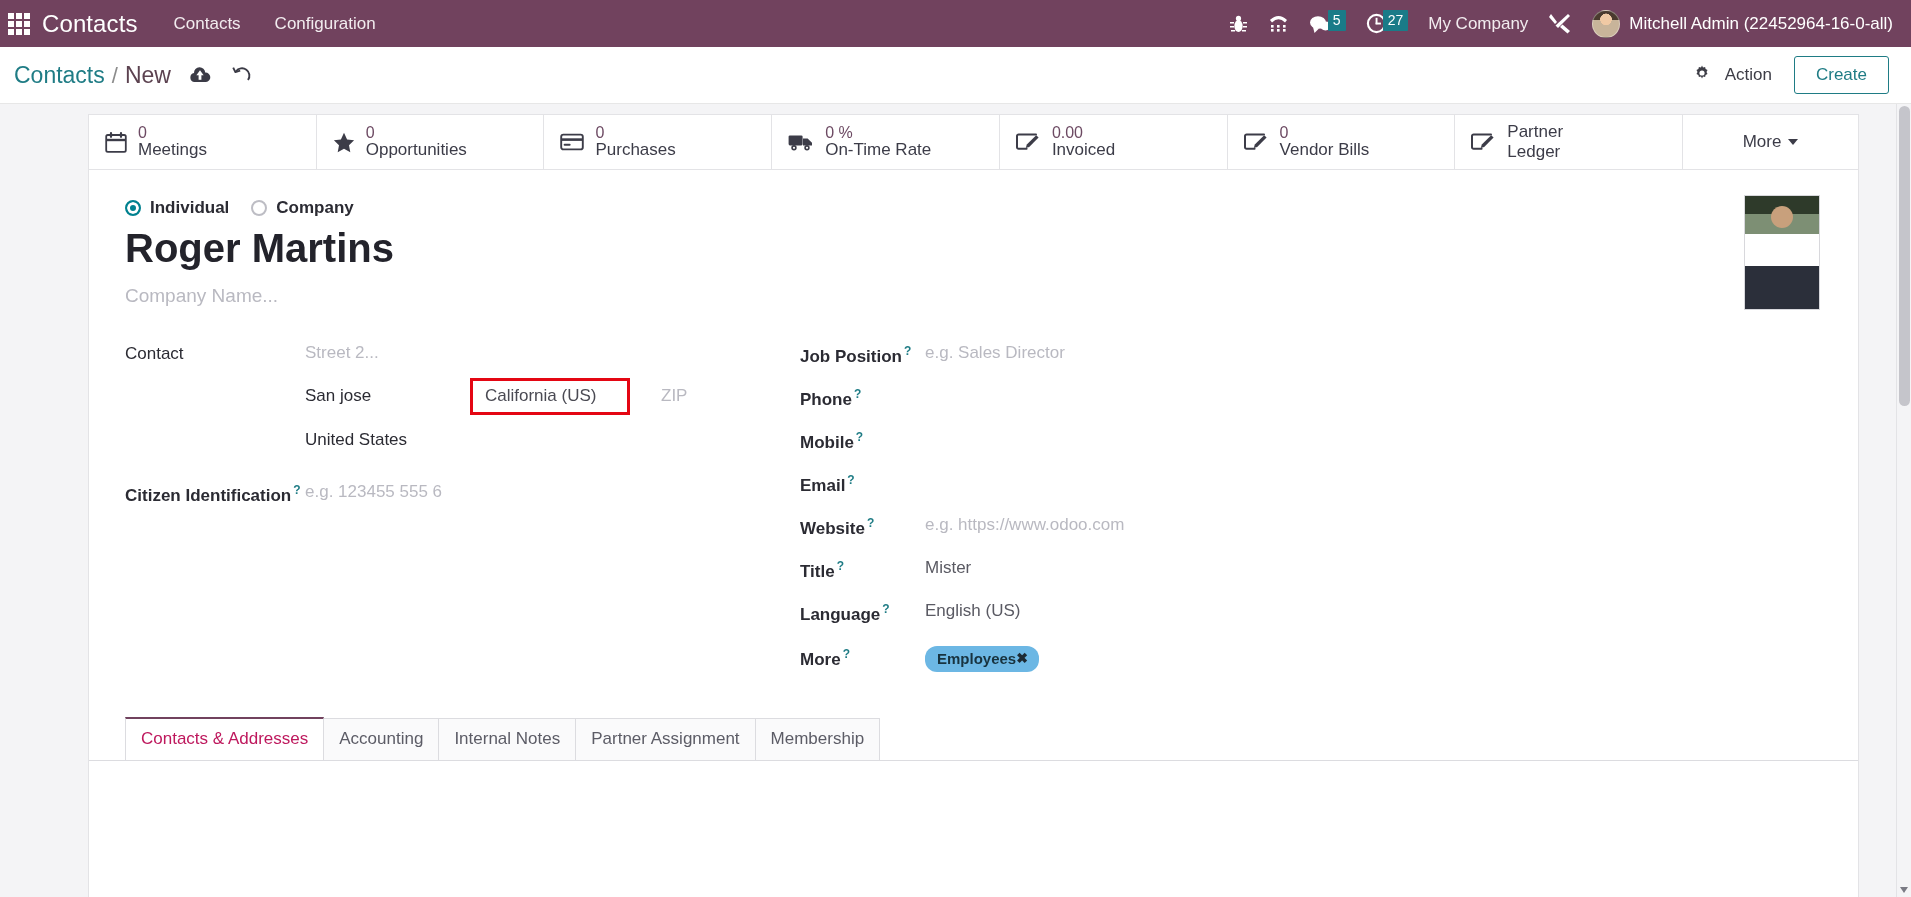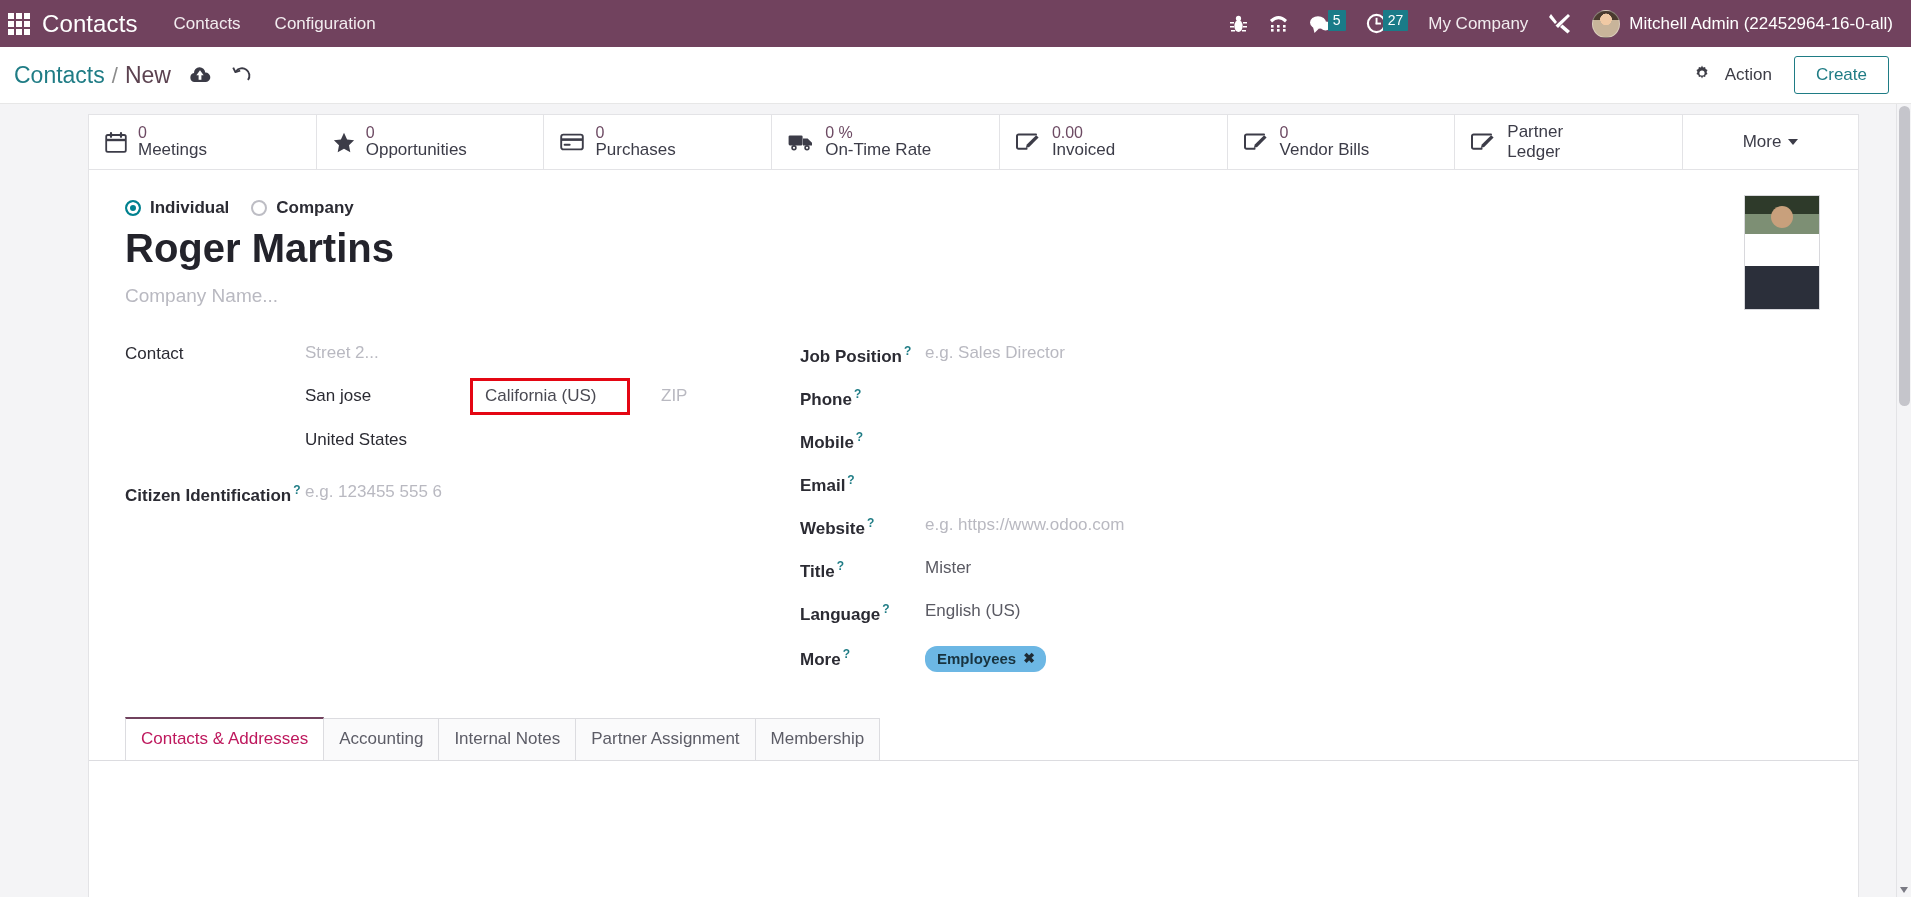--- a/index.html
+++ b/index.html
@@ -252,21 +252,20 @@
 
   .tag-pill {
     background: #6cb7e4;
     color: #18333f;
     font-size: 15px;
     font-weight: 700;
     border-radius: 12px;
     padding: 4px 11px 5px 12px;
     display: inline-flex;
     align-items: center;
-    gap: 7px;
     cursor: pointer;
   }
   .tag-x { font-size: 14px; color: #1d2a33; cursor: pointer; }
 
   .photo {
     position: absolute;
     right: 38px;
     top: 25px;
     width: 76px;
     height: 115px;

